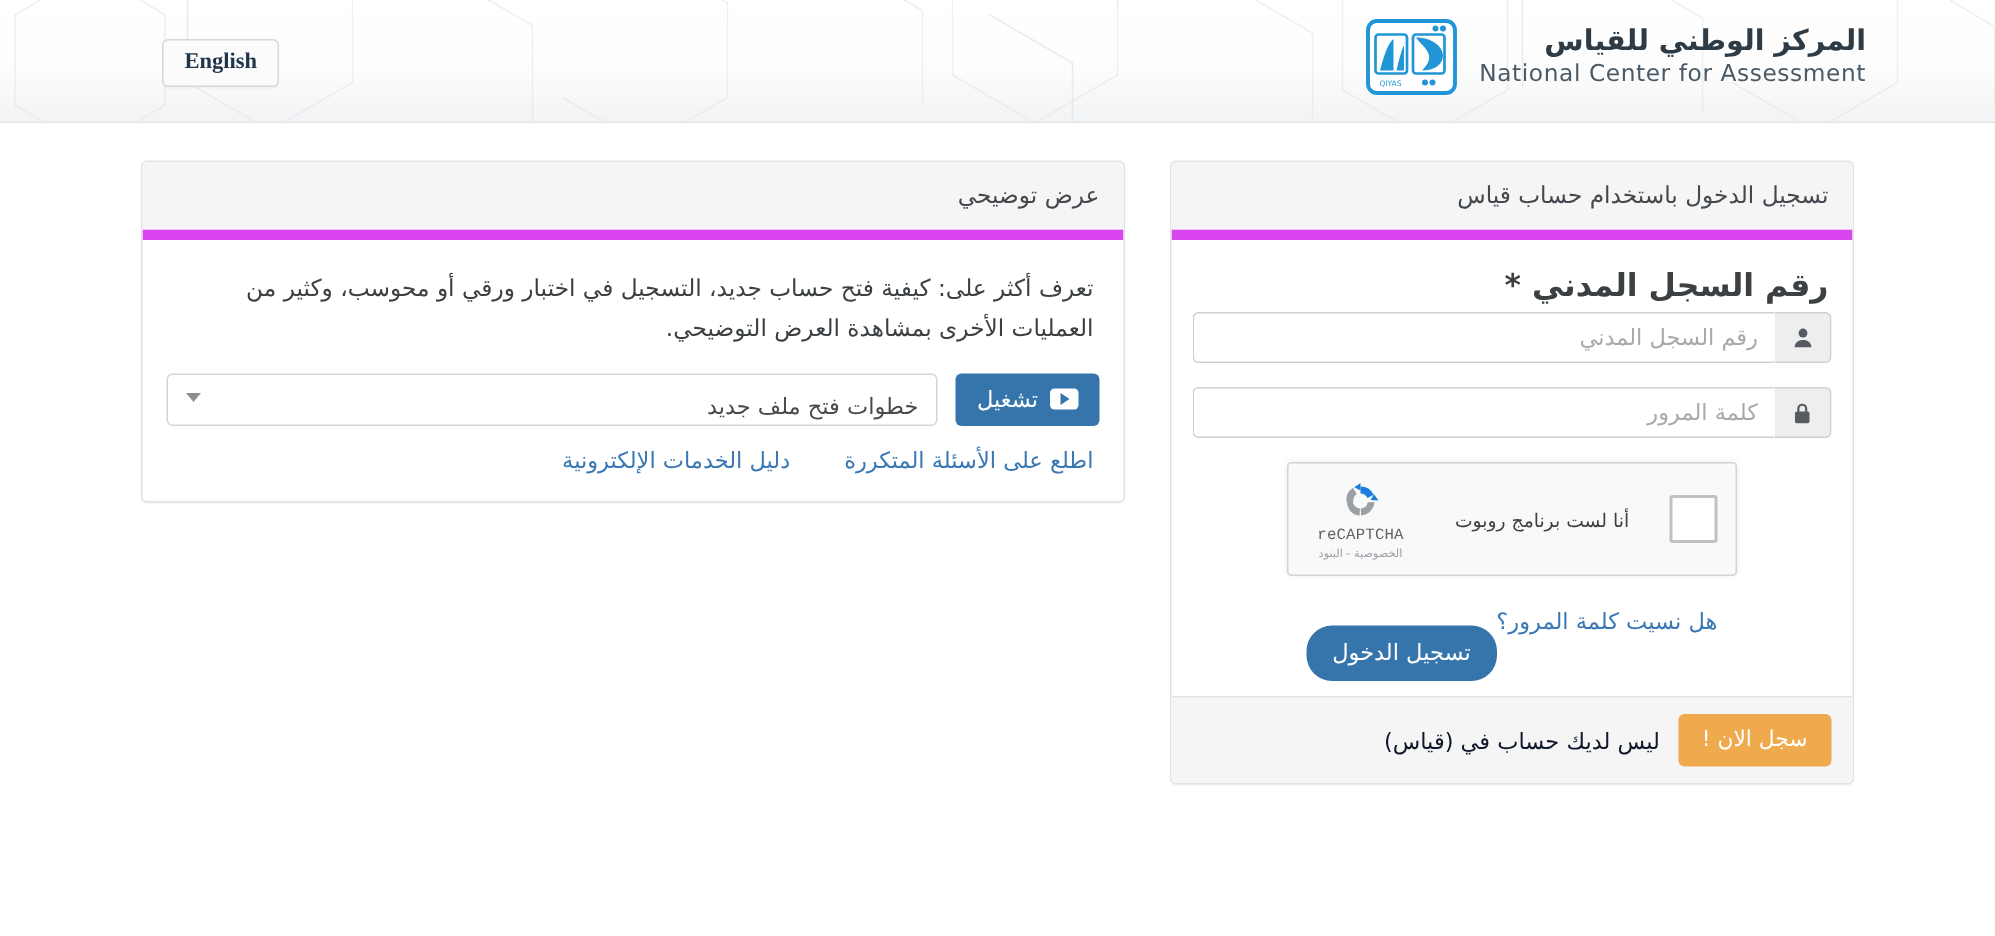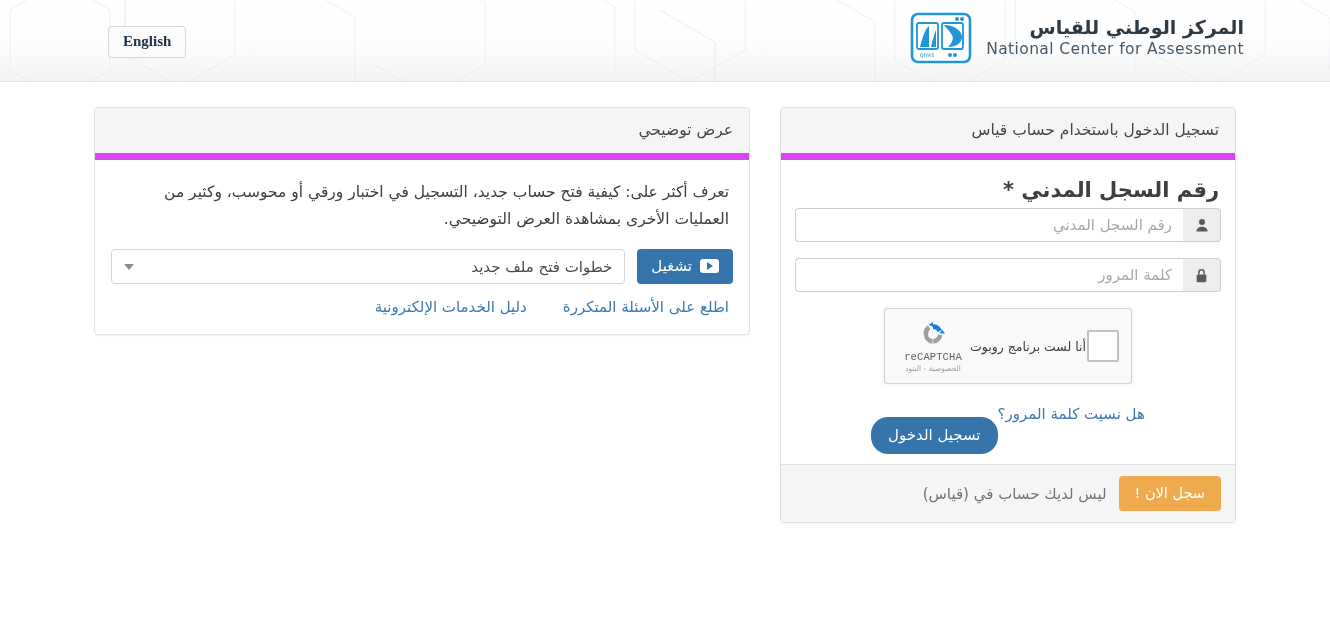--- a/index.html
+++ b/index.html
@@ -153,21 +153,21 @@
   }
   
   .input-group { direction: rtl; }
   .input-group .input-addon { border-radius: 0 4px 4px 0; border-left: none; }
   .input-group .input-ctl  { border-radius: 4px 0 0 4px; border-right: none; border-left: 1px solid #ccd0d4; }
   .input-ctl::placeholder { color: #a9a9a9; }
 
   
   .recaptcha-row { display:flex; justify-content:center; margin: 6px 0 4px; }
   .recaptcha {
-    width: 248px; height: 76px;
+    width: 300px; height: 76px;
     background: #f9f9f9;
     border: 1px solid #d3d3d3;
     border-radius: 3px;
     box-shadow: 0 0 4px rgba(0,0,0,.08);
     display: flex;
     flex-direction: row;
     align-items: center;
     box-sizing: border-box;
     padding: 0 12px;
     direction: rtl;
@@ -230,21 +230,21 @@
     background: #f5f5f5;
     border-top: 1px solid #e0e2e4;
     border-radius: 0 0 4px 4px;
     padding: 11px 14px;
     display: flex;
     flex-direction: row;
     align-items: center;
     justify-content: flex-start;
     gap: 12px;
   }
-  .footer-text { font-size: 15px; color: #737373; margin-left: 36px; }
+  .footer-text { font-size: 15px; color: #0f172a; margin-left: 36px; }
   .btn-register {
     background: #eeaa4d;
     color: #fff;
     font-size: 14.5px;
     padding: 9px 16px 10px;
   }
 
   
   .demo-panel { width: 656px; }
   .demo-text {
@@ -262,23 +262,22 @@
     margin-bottom: 14px;
   }
   .demo-select {
     flex: 1 1 auto;
     height: 35px;
     border: 1px solid #d3d6d9;
     border-radius: 4px;
     background: #fff;
     display: flex;
     flex-direction: row;
-    align-items: center;
     justify-content: space-between;
-    padding: 0 12px;
+    padding: 12px 12px;
     box-sizing: border-box;
     cursor: pointer;
   }
   .demo-select-value { font-size: 15px; color: #4a4a4a; }
   .caret {
     width: 0; height: 0;
     border-left: 5px solid transparent;
     border-right: 5px solid transparent;
     border-top: 6px solid #8a8f94;
   }

